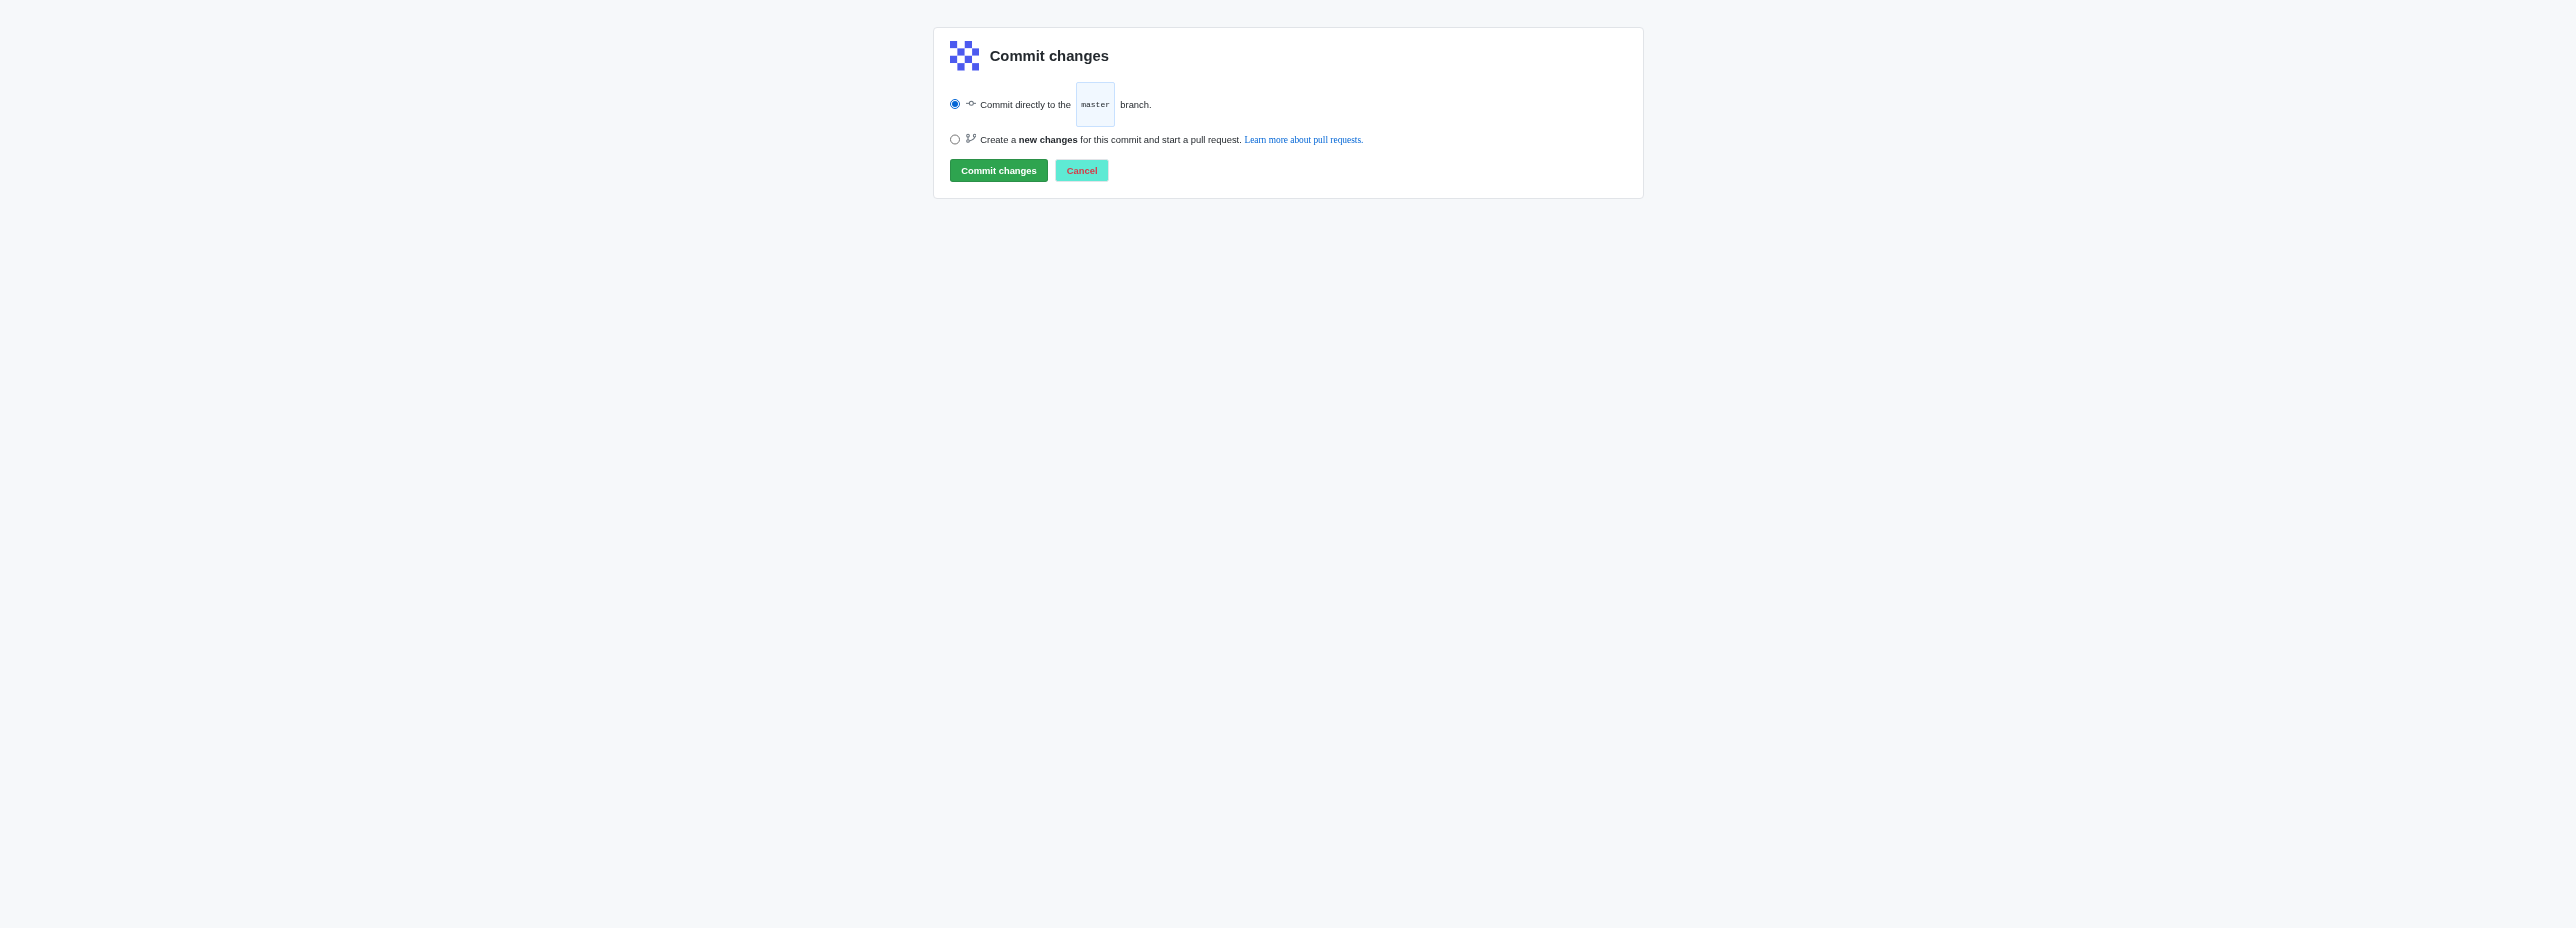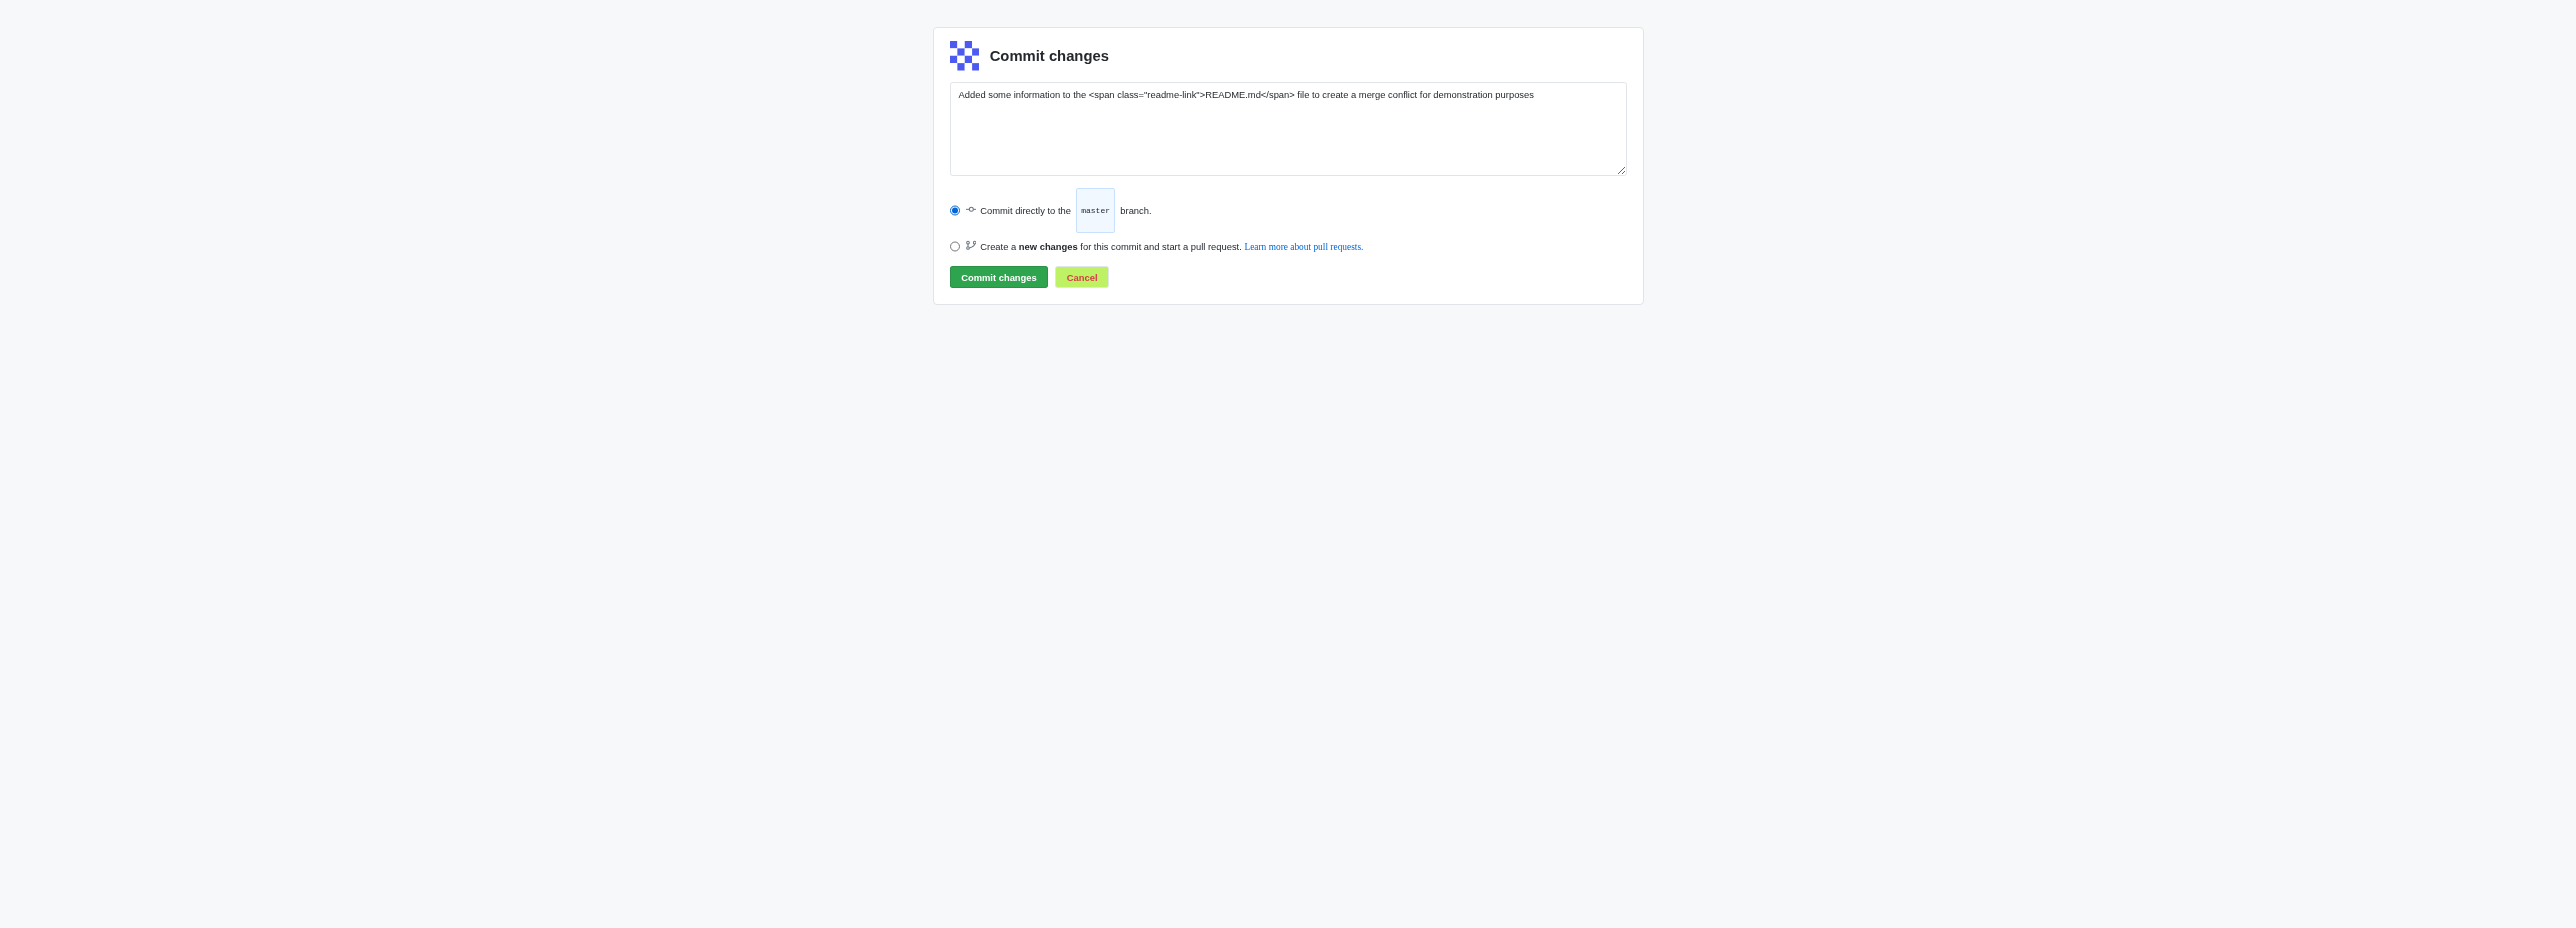--- a/index.html
+++ b/index.html
@@ -136,21 +136,21 @@
       border: 0.7px solid rgba(27, 31, 35, 0.15);
       border-radius: 2.7px;
       padding: 4.7px 10.7px;
       font-size: 9.4px;
       font-weight: 600;
       cursor: pointer;
       white-space: nowrap;
     }
 
     .btn-cancel {
-      background: #bef264;
+      background: #5eead4;
       color: #d73a49;
       border: 0.7px solid #e1e4e8;
       border-radius: 2.7px;
       padding: 4.7px 10.7px;
       font-size: 9.4px;
       font-weight: 600;
       cursor: pointer;
       white-space: nowrap;
     }
   </style>
@@ -182,23 +182,20 @@
         <rect x="0" y="33" width="11" height="11" fill="#ffffff"></rect>
         <rect x="11" y="33" width="11" height="11" fill="#4c5aef"></rect>
         <rect x="22" y="33" width="11" height="11" fill="#ffffff"></rect>
         <rect x="33" y="33" width="11" height="11" fill="#4c5aef"></rect>
       </svg>
     </div>
     <h1 class="page-title">Commit changes</h1>
   </div>
 
 
-  <div class="form-group">
-    <textarea class="commit-description-textarea" style="">Added some information to the &lt;span class="readme-link"&gt;README.md&lt;/span&gt; file to create a merge conflict for demonstration purposes</textarea>
-  </div>
 
   <div class="radio-section">
 
     <div class="radio-option">
       <input type="radio" name="commit-option" checked="" style="">
 
       <span class="commit-icon">
         <svg width="10.7" height="10.7" viewBox="0 0 16 16" fill="currentColor" xmlns="http://www.w3.org/2000/svg">
           <circle cx="8" cy="8" r="3" fill="none" stroke="#6a737d" stroke-width="1.5"></circle>
           <line x1="0" y1="8" x2="5" y2="8" stroke="#6a737d" stroke-width="1.5"></line>

